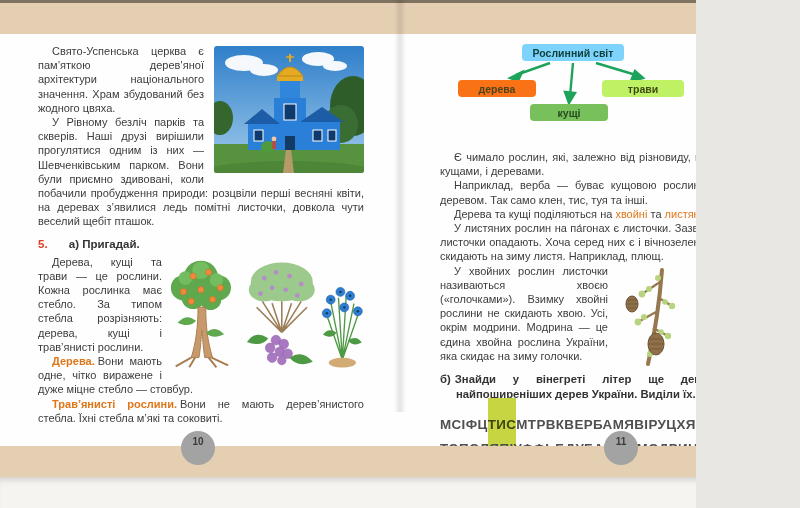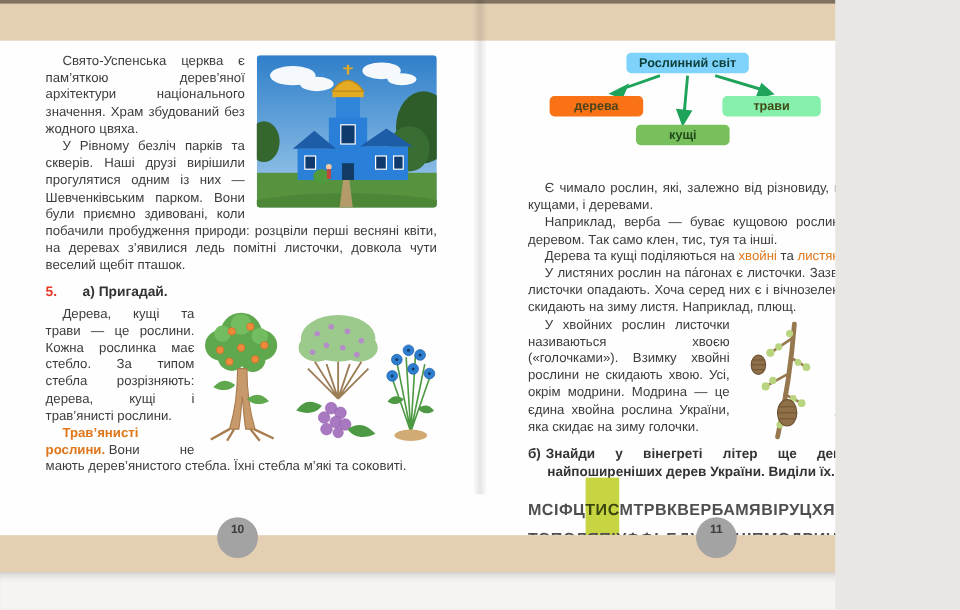--- a/index.html
+++ b/index.html
@@ -10,21 +10,21 @@
   .strip-top-edge{position:absolute;left:0;top:0;width:800px;height:3px;background:#7f7260;}
   .book{position:absolute;left:0;top:34px;width:800px;height:412px;background:#fefefe;}
   .spine{position:absolute;left:394px;top:0;width:12px;height:412px;
          background:linear-gradient(90deg,rgba(0,0,0,0) 0%,rgba(0,0,0,.10) 50%,rgba(0,0,0,0) 100%);}
   .strip-bottom{position:absolute;left:0;top:446px;width:800px;height:31px;background:#e4cfb3;}
   .below-book{position:absolute;left:0;top:477px;width:800px;height:31px;background:#f6f4f1;
               box-shadow:inset 0 7px 7px -5px rgba(0,0,0,.18);}
   .page-num-circle{position:absolute;top:431px;width:34px;height:34px;border-radius:50%;
                    background:#a3a3a3;text-align:center;font-size:10px;font-weight:bold;color:#3b3b3b;
                    box-sizing:border-box;padding-top:5px;}
-  .pn-left{left:181px;} .pn-right{left:580px;}
+  .pn-left{left:181px;} .pn-right{left:604px;}
   
   .page{position:absolute;top:34px;height:412px;box-sizing:border-box;overflow:hidden;}
   .page-left{left:0;width:400px;padding:10px 36px 0 38px;}
   .page-right{left:400px;width:400px;padding:8px 34px 0 40px;}
   .para{font-size:11px;line-height:14.2px;text-align:justify;margin:0 0 0 0;color:#3c3c3c;}
   .indent{text-indent:14px;}
   .term{color:#e0761a;font-weight:bold;margin-right:3px;}
   .hl-word{color:#e0761a;}
   
   .church-photo{float:right;width:150px;height:127px;margin:2px 0 6px 10px;border-radius:3px;}
@@ -33,21 +33,21 @@
   .ex-title{font-weight:bold;color:#333;}
   .plants-group{float:right;width:198px;height:116px;margin:0 0 2px 4px;
                 display:flex;align-items:flex-end;gap:3px;}
   
   .top-row{display:flex;height:104px;margin-bottom:4px;}
   .diagram{position:relative;width:242px;height:96px;margin-left:10px;flex:none;}
   .dbox{position:absolute;border-radius:4px;font-size:10.5px;font-weight:bold;color:#16413c;
         display:flex;align-items:center;justify-content:center;box-sizing:border-box;}
   .dbox-root{left:72px;top:2px;width:102px;height:17px;background:#7dd3fc;color:#0e3f3a;}
   .dbox-trees{left:8px;top:38px;width:78px;height:17px;background:#f97316;color:#4c431a;}
-  .dbox-grasses{left:152px;top:38px;width:82px;height:17px;background:#86efac;color:#3f4a14;}
+  .dbox-grasses{left:152px;top:38px;width:82px;height:17px;background:#bef264;color:#3f4a14;}
   .dbox-bushes{left:80px;top:62px;width:78px;height:17px;background:#77c05c;color:#234a1d;}
   .diagram-arrows{position:absolute;left:0;top:0;}
   .girl-fig{margin-left:auto;width:78px;height:104px;}
   .conifers-group{float:right;width:152px;height:102px;margin:2px 0 2px 6px;
                   display:flex;align-items:flex-end;gap:8px;}
   .task-line{font-weight:bold;font-size:11.3px;color:#333;margin-top:9px;
              padding-left:16px;text-indent:-16px;line-height:14.6px;text-align:justify;}
   .task-label{margin-right:4px;}
   .letter-grid{margin-top:7px;font-size:13.4px;font-weight:bold;color:#4f4f4f;
                letter-spacing:.4px;line-height:24px;white-space:nowrap;}
@@ -186,20 +186,21 @@
               <circle cx="20" cy="20" r="1.3"></circle>
               <circle cx="30" cy="24" r="1.3"></circle>
             <circle cx="38" cy="40" r="1.3"></circle>
               <circle cx="6" cy="42" r="1.3"></circle>
               <circle cx="24" cy="36" r="1.3"></circle>
           </g>
           <ellipse cx="22" cy="93" rx="14" ry="5" fill="#d2aa74"></ellipse>
         </svg>
       </div>
       <p class="para indent">Дерева, кущі та трави — це рослини. Кожна рослинка має стебло. За типом стебла розрізняють: дерева, кущі і трав’янисті рослини.</p>
+      <p class="para indent"><span class="term">Дерева.</span><span>Вони мають одне, чітко виражене і дуже міцне стебло — стовбур.</span></p>
       <p class="para indent"><span class="term">Трав’янисті рослини.</span><span>Вони не мають дерев’янистого стебла. Їхні стебла м’які та соковиті.</span></p>
     </div>
   </div>
 
   <div class="page page-right">
     <div class="top-row">
       <div class="diagram">
         <svg class="diagram-arrows" width="242" height="96" viewBox="0 0 242 96" xmlns="http://www.w3.org/2000/svg">
           <g stroke="#1ea35b" stroke-width="2.4" fill="#1ea35b">
             <line x1="100" y1="21" x2="66" y2="33"></line>

